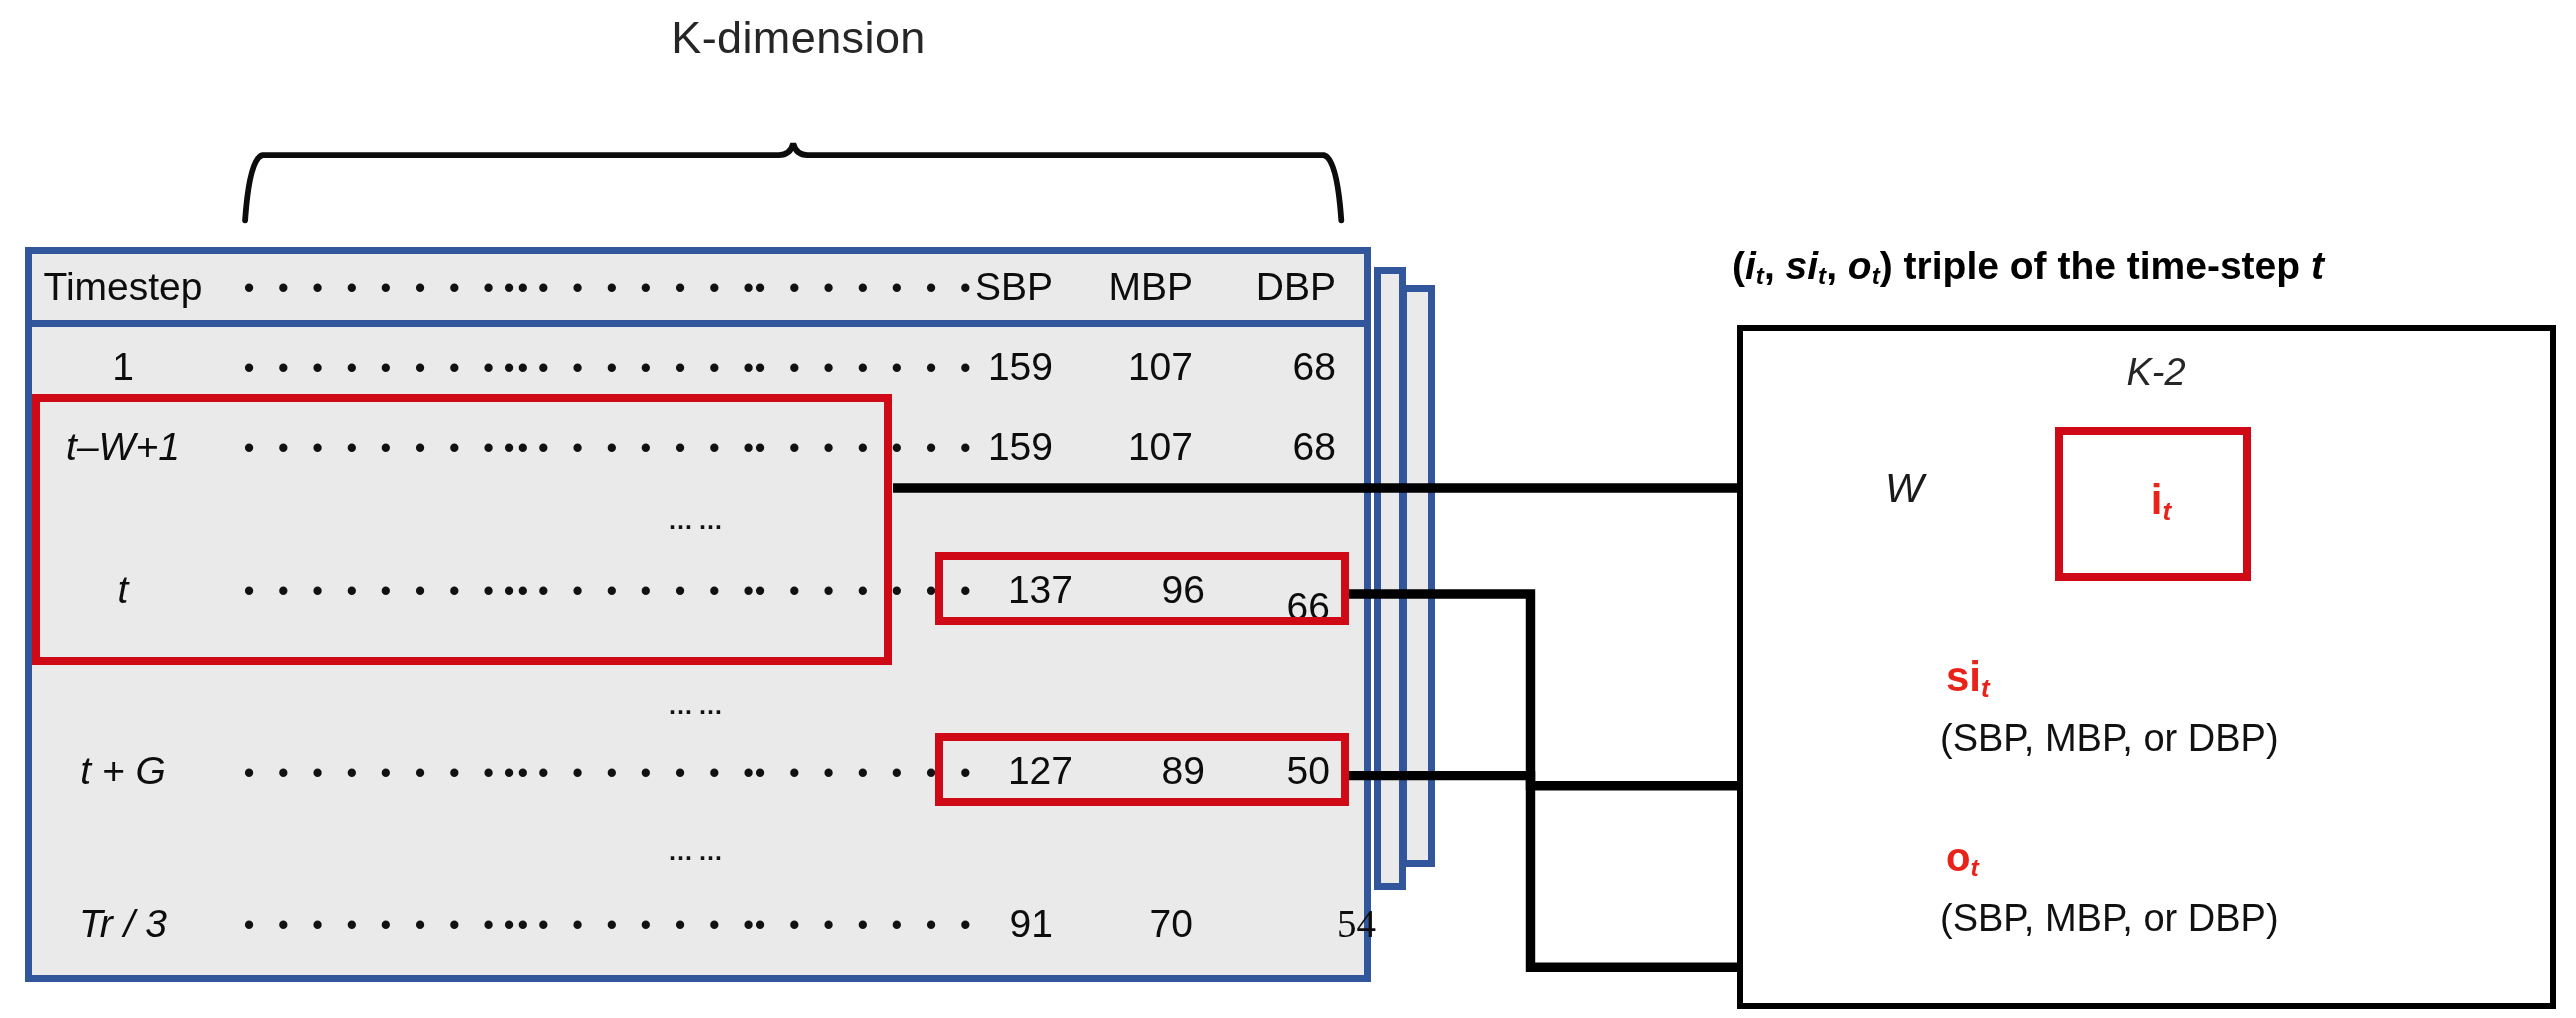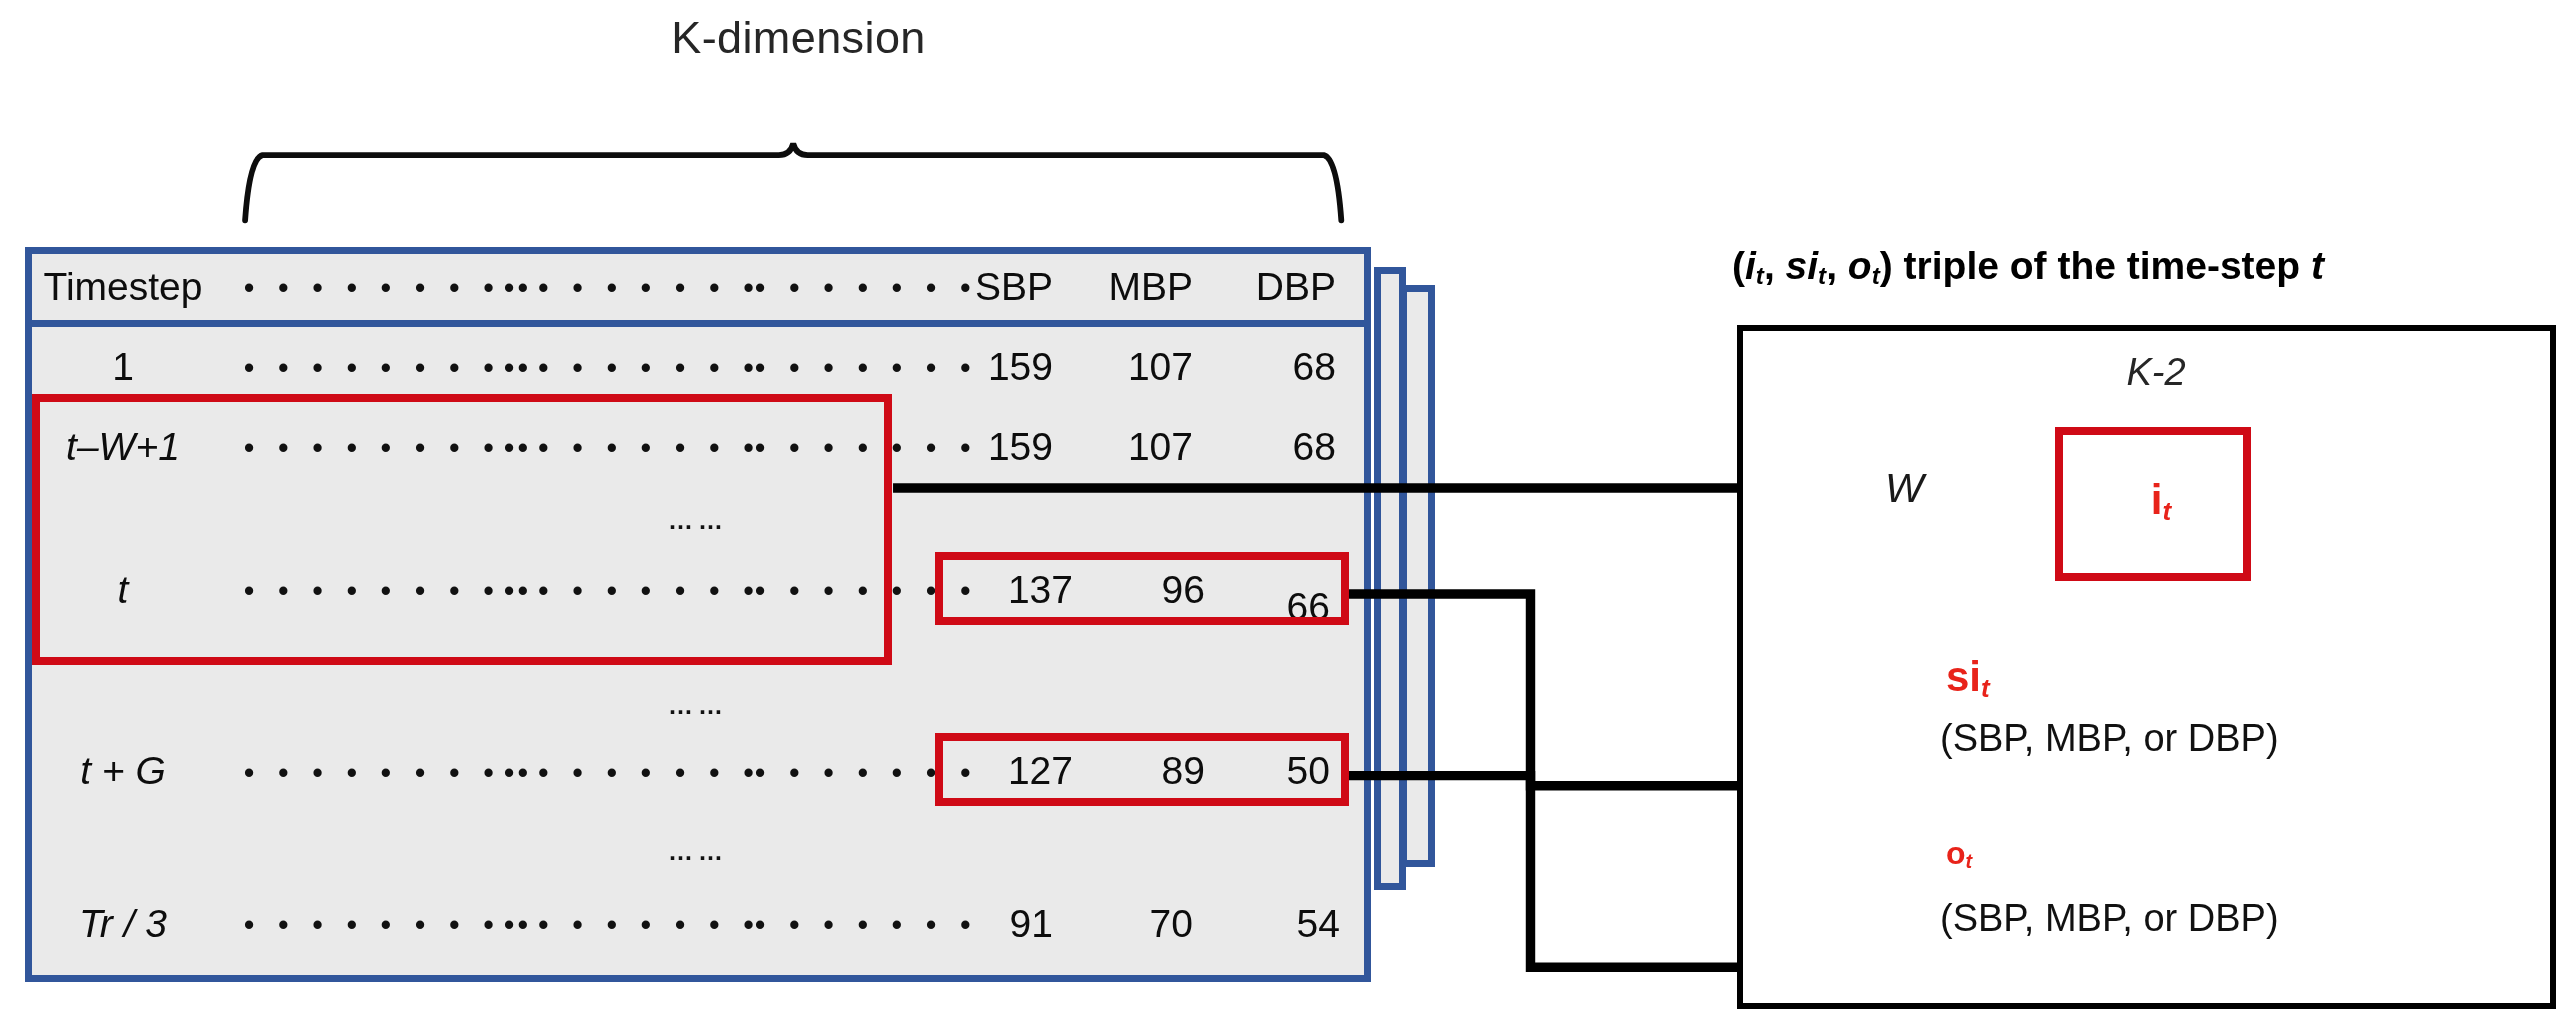--- a/index.html
+++ b/index.html
@@ -45,21 +45,21 @@
   #panel{left:1737px;top:325px;width:819px;height:684px;
          background:#ffffff;border:6.5px solid #000000;box-sizing:border-box;}
   #k2-label{left:2047px;top:351px;width:218px;text-align:center;
             font-size:38px;font-style:italic;color:#262626;}
   #it-box{left:2055px;top:427px;width:196px;height:154px;}
   #it-text{left:2055px;top:476px;width:212px;text-align:center;
            font-size:42px;font-weight:700;color:#e8231a;}
   #w-label{left:1885px;top:465px;font-size:41px;font-style:italic;color:#1a1a1a;}
   #si-text{left:1946px;top:653px;font-size:42px;font-weight:700;color:#e8231a;}
   #si-sub{left:1940px;top:717px;font-size:38px;color:#111;white-space:nowrap;}
-  #o-text{left:1946px;top:835px;font-size:32px;font-weight:700;color:#e8231a;}
+  #o-text{left:1946px;top:835px;font-size:40px;font-weight:700;color:#e8231a;}
   #o-sub{left:1940px;top:897px;font-size:38px;color:#111;white-space:nowrap;}
   .sub{font-size:.62em;vertical-align:-.22em;font-style:italic;font-weight:700;}
 </style>
 </head>
 <body>
 
 <div class="abs" id="kdim-label">K-dimension</div>
 
 <svg class="abs" id="brace" width="1147" height="87" viewBox="0 0 1580 120">
   <path d="M 6 108 Q 12 22 30 18 L 742 18 Q 758 18 762 2 Q 766 18 782 18 L 1494 18 Q 1512 22 1518 108" fill="none" stroke="#0d0d0d" stroke-width="8" stroke-linecap="round"></path>
@@ -116,21 +116,21 @@
 <div class="abs tcell num" style="left:1214px;top:751px;width:116px;">50</div>
 
 <div class="abs tcell vdots" style="left:668px;top:839px;">……</div>
 
 <div class="abs tcell lbl ital" style="left:25px;top:904px;width:196px;">Tr / 3</div>
 <div class="abs tcell dots" style="left:244px;top:911px;">• • • • • • • • •</div>
 <div class="abs tcell dots" style="left:504px;top:911px;">• • • • • • • •</div>
 <div class="abs tcell dots" style="left:755px;top:911px;">• • • • • • •</div>
 <div class="abs tcell num" style="left:937px;top:904px;width:116px;">91</div>
 <div class="abs tcell num" style="left:1077px;top:904px;width:116px;">70</div>
-<div class="abs tcell num" style="left:1224px;top:904px;width:116px;">54</div>
+<div class="abs tcell num" style="left:1260px;top:904px;width:116px;font-family:Liberation Serif, serif;">54</div>
 
 <div class="abs redbox" id="red-window"></div>
 <div class="abs redbox" id="red-val-t"></div>
 <div class="abs redbox" id="red-val-tg"></div>
 
 <svg class="abs" id="arrows" width="2576" height="1019" viewBox="0 0 3548 1403">
   <defs>
     <marker id="ah" markerWidth="7" markerHeight="7" refX="5.4" refY="3.5" orient="auto" markerUnits="strokeWidth">
       <path d="M0,0.4 L6,3.5 L0,6.6 z" fill="#000000"></path>
     </marker>

